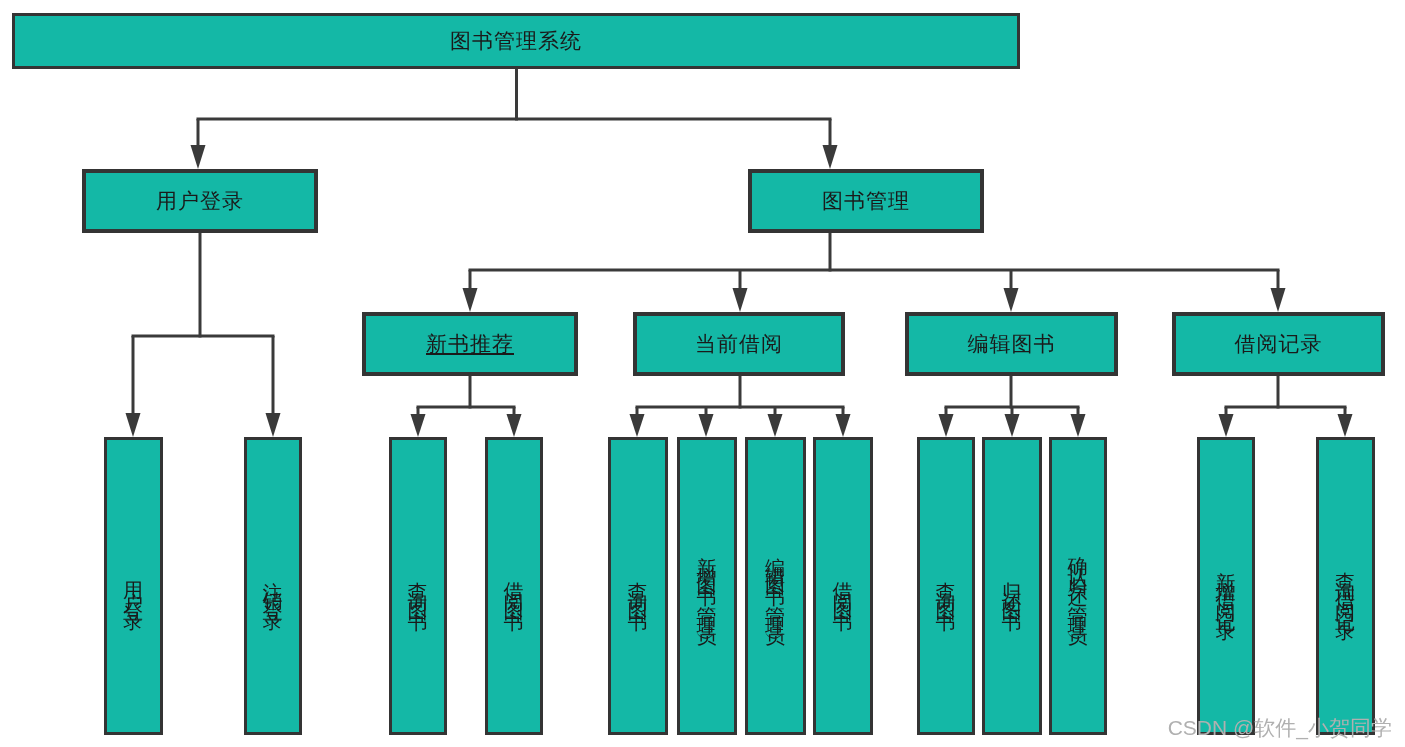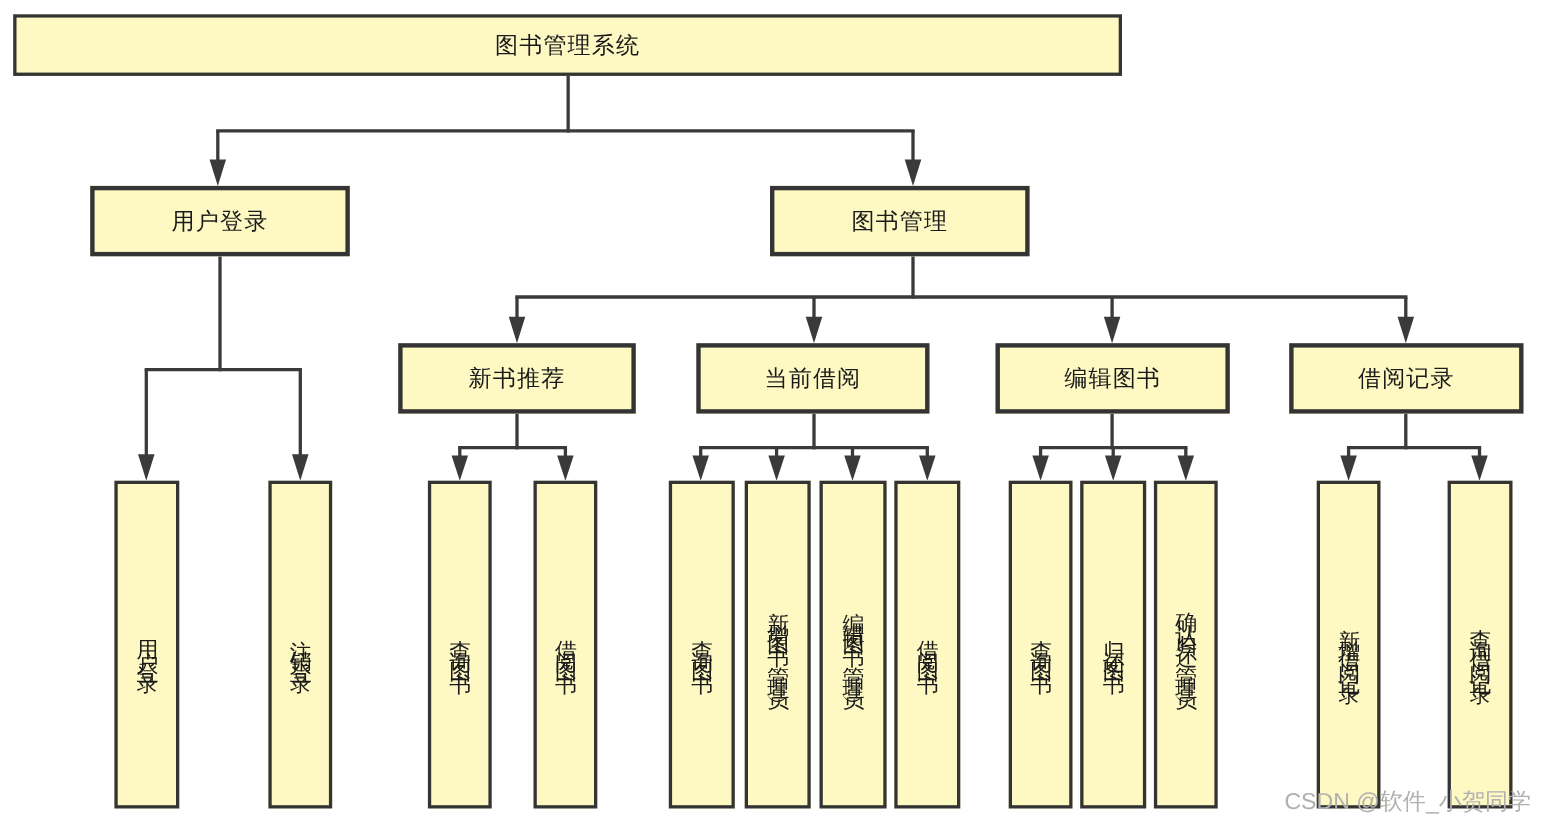--- a/index.html
+++ b/index.html
@@ -9,21 +9,21 @@
     background:#ffffff;
     font-family:"Liberation Sans",sans-serif;
     overflow:hidden;
   }
   svg.connectors{position:absolute;left:0;top:0;z-index:1;}
   svg.connectors line{stroke:#3a3a3a;stroke-width:3;}
   svg.connectors polygon{fill:#3a3a3a;stroke:none;}
   .box{
     position:absolute;
     box-sizing:border-box;
-    background:#fef9c3;
+    background:#14b8a6;
     border:3px solid #343434;
     display:flex;align-items:center;justify-content:center;
     color:#1a1a1a;
     z-index:2;
   }
   .box.lv{border-width:4px;}
   .h-label{font-size:21px;letter-spacing:1px;white-space:nowrap;}
   .v-label{
     writing-mode:vertical-rl;
     text-orientation:mixed;
@@ -36,22 +36,22 @@
     position:absolute;
     right:13px;top:714px;
     font-size:21px;
     color:#b0b0b0;
     z-index:5;
     white-space:nowrap;
   }
   
   #root-box{left:12px;top:13px;width:1008px;height:56px;}
   #user-login-box{left:82px;top:169px;width:236px;height:64px;}
-  #book-mgmt-box{left:700px;top:169px;width:236px;height:64px;}
-  #new-book-box{left:362px;top:312px;width:216px;height:64px;}
+  #book-mgmt-box{left:748px;top:169px;width:236px;height:64px;}
+  #new-book-box{left:362px;top:312px;width:216px;height:64px;text-decoration:underline;}
   #book-borrow-box{left:633px;top:312px;width:212px;height:64px;}
   #current-borrow-box{left:905px;top:312px;width:213px;height:64px;}
   #borrow-record-box{left:1172px;top:312px;width:213px;height:64px;font-family:Liberation Serif, serif;}
   .leaf{top:437px;height:298px;}
   #leaf-user-login{left:104px;width:59px;}
   #leaf-logout{left:244px;width:58px;}
   #leaf-nb-query{left:389px;width:58px;}
   #leaf-nb-borrow{left:485px;width:58px;}
   #leaf-bb-query{left:608px;width:60px;}
   #leaf-bb-add{left:677px;width:60px;}

